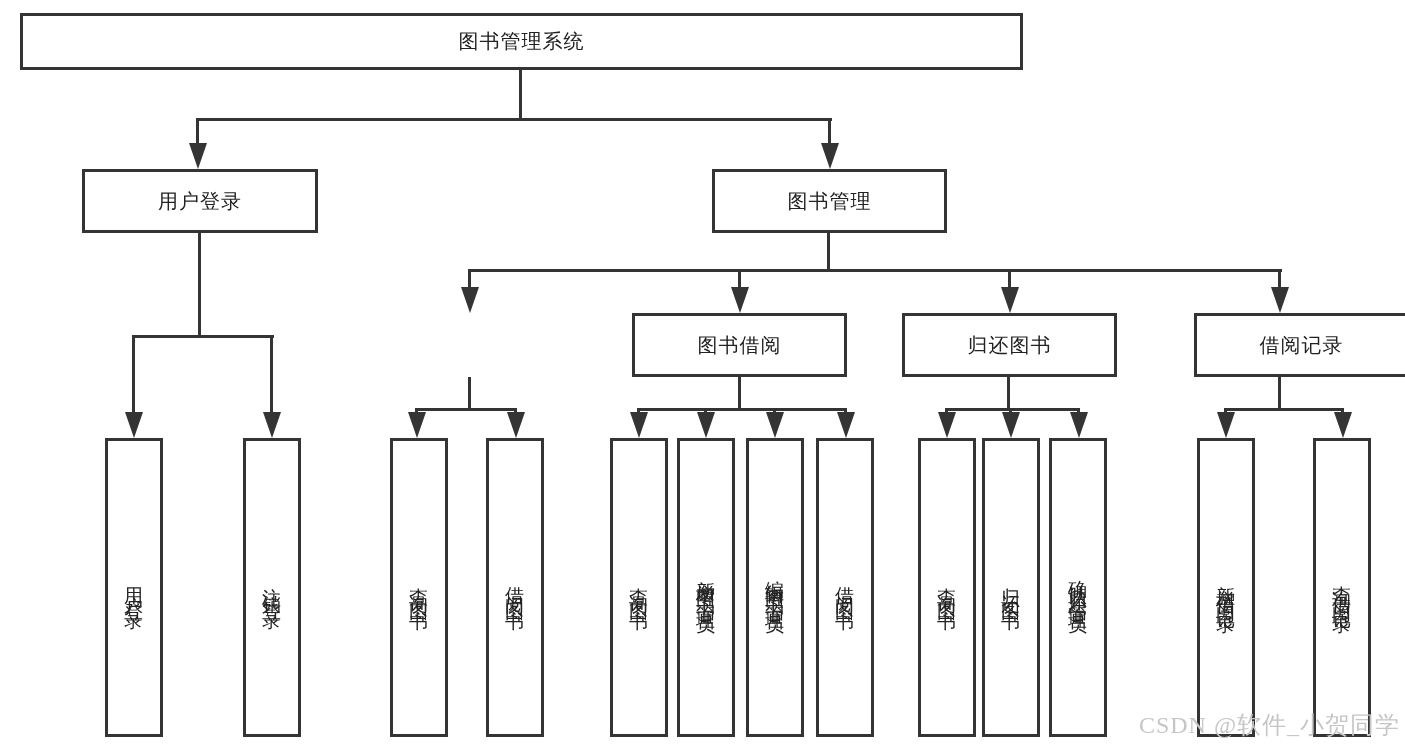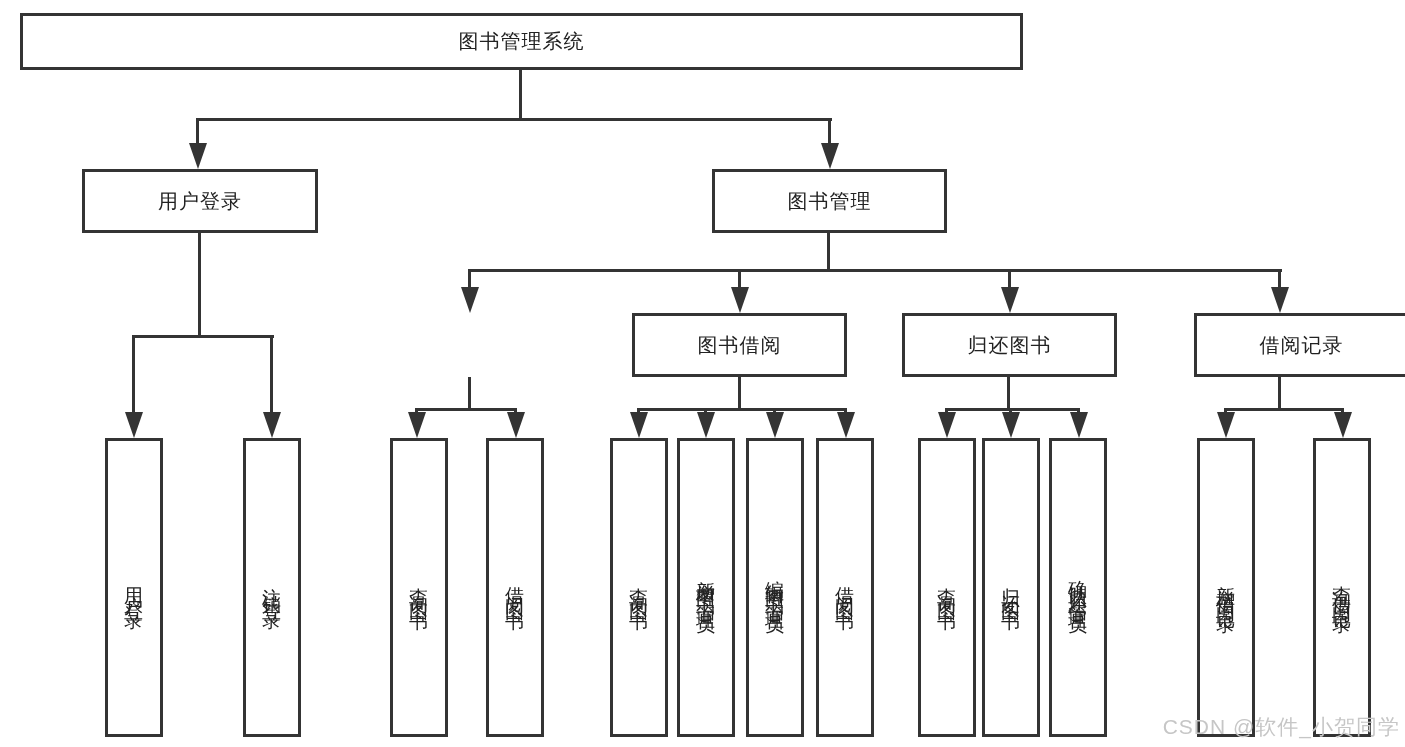--- a/index.html
+++ b/index.html
@@ -47,24 +47,25 @@
   .arr{
     position:absolute;
     width:0;height:0;
     border-left:9px solid transparent;
     border-right:9px solid transparent;
     border-top:26px solid var(--line);
   }
   .watermark{
     position:absolute;
     right:5px;bottom:6px;
-    font-size:21px;
+    font-size:24px;
     color:var(--wm);
     z-index:10;
     letter-spacing:1px;
+    font-family:Liberation Serif, serif;
   }
 </style>
 </head>
 <body>
 
 <div class="stage">
 
   <div class="node" style="left:20px;top:13px;width:1003px;height:57px;">图书管理系统</div>
 
   <div class="vline" style="left:519px;top:70px;height:50px;"></div>

